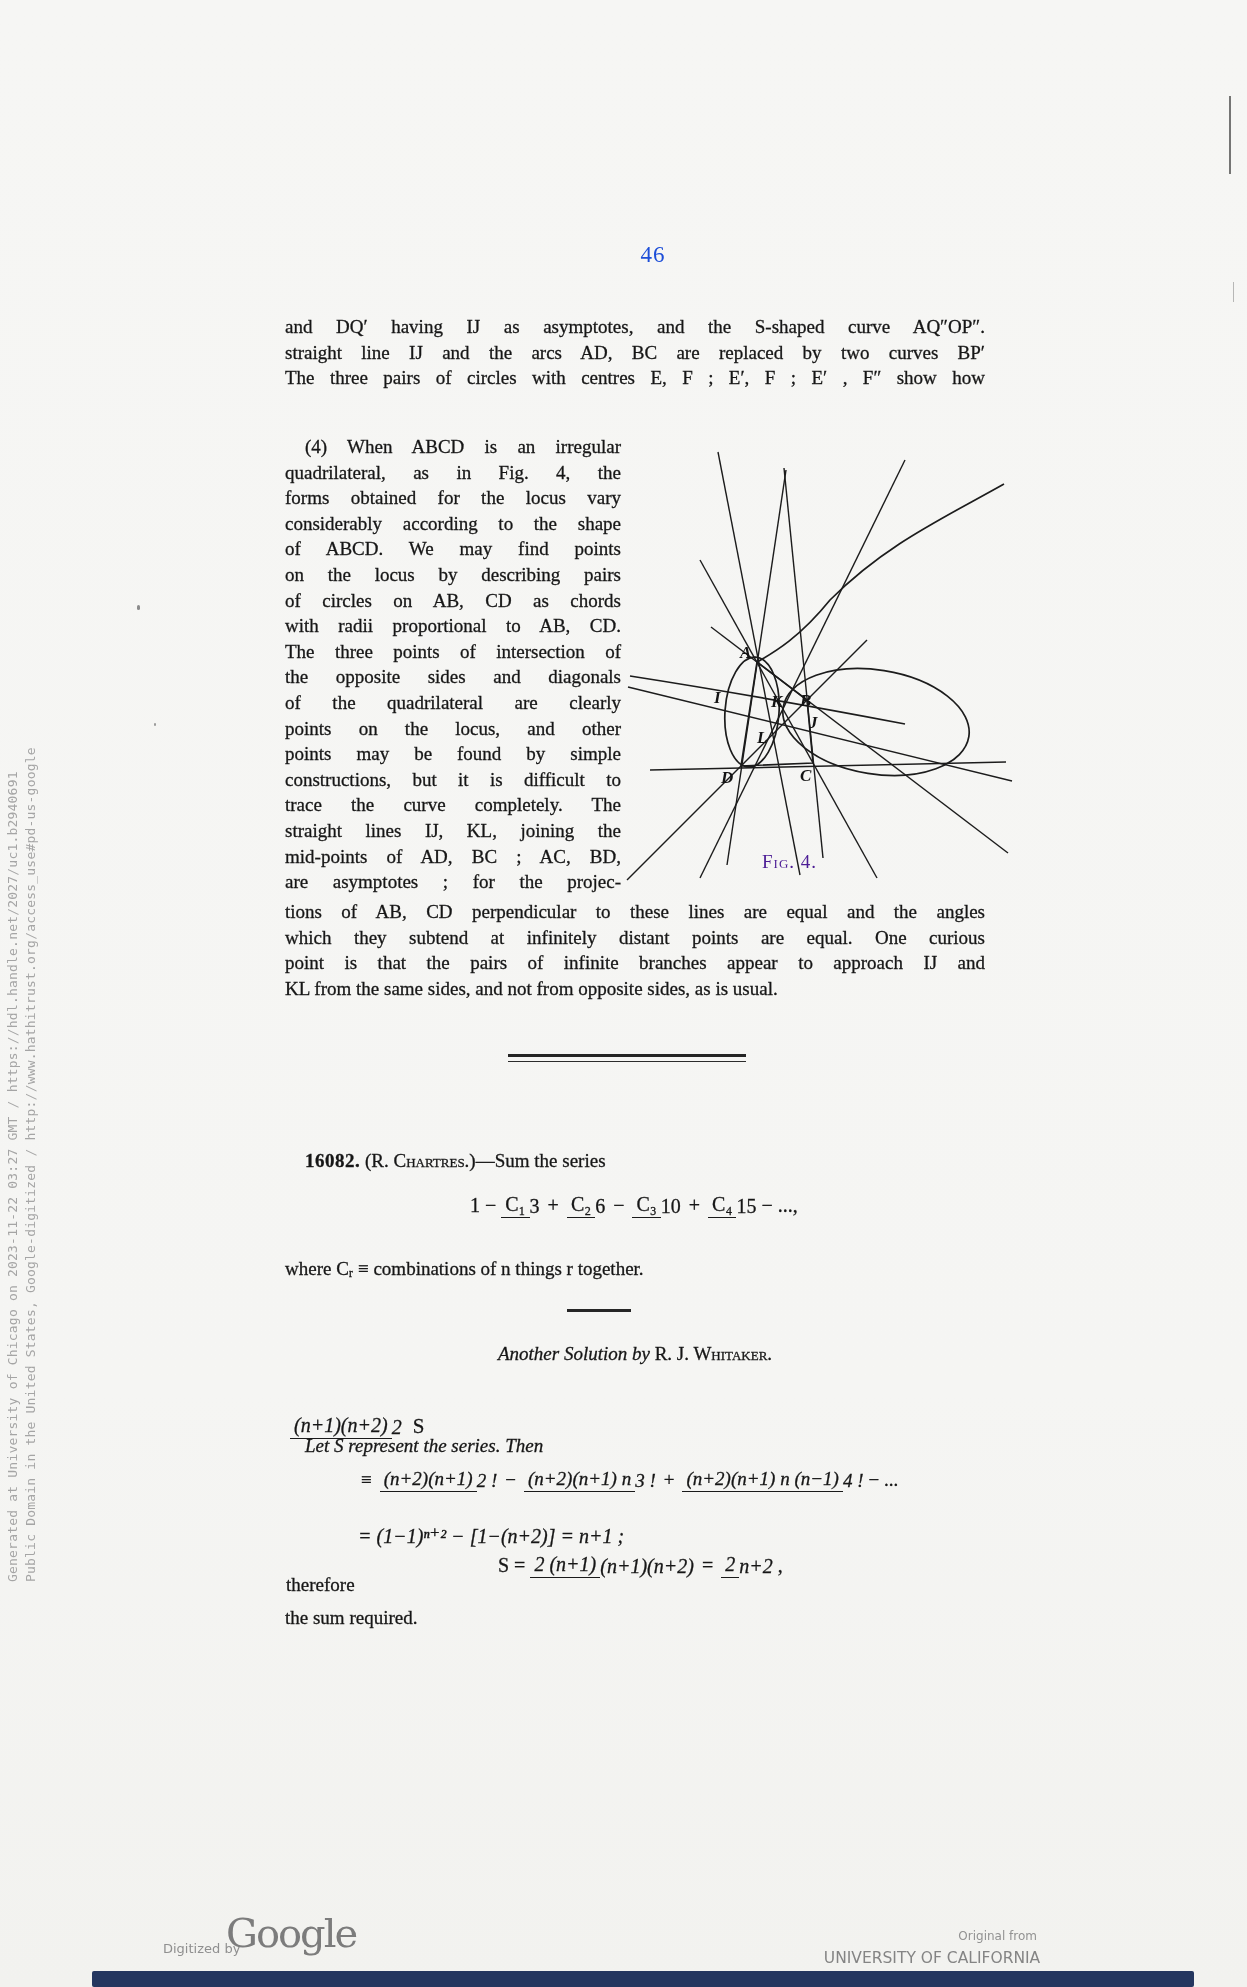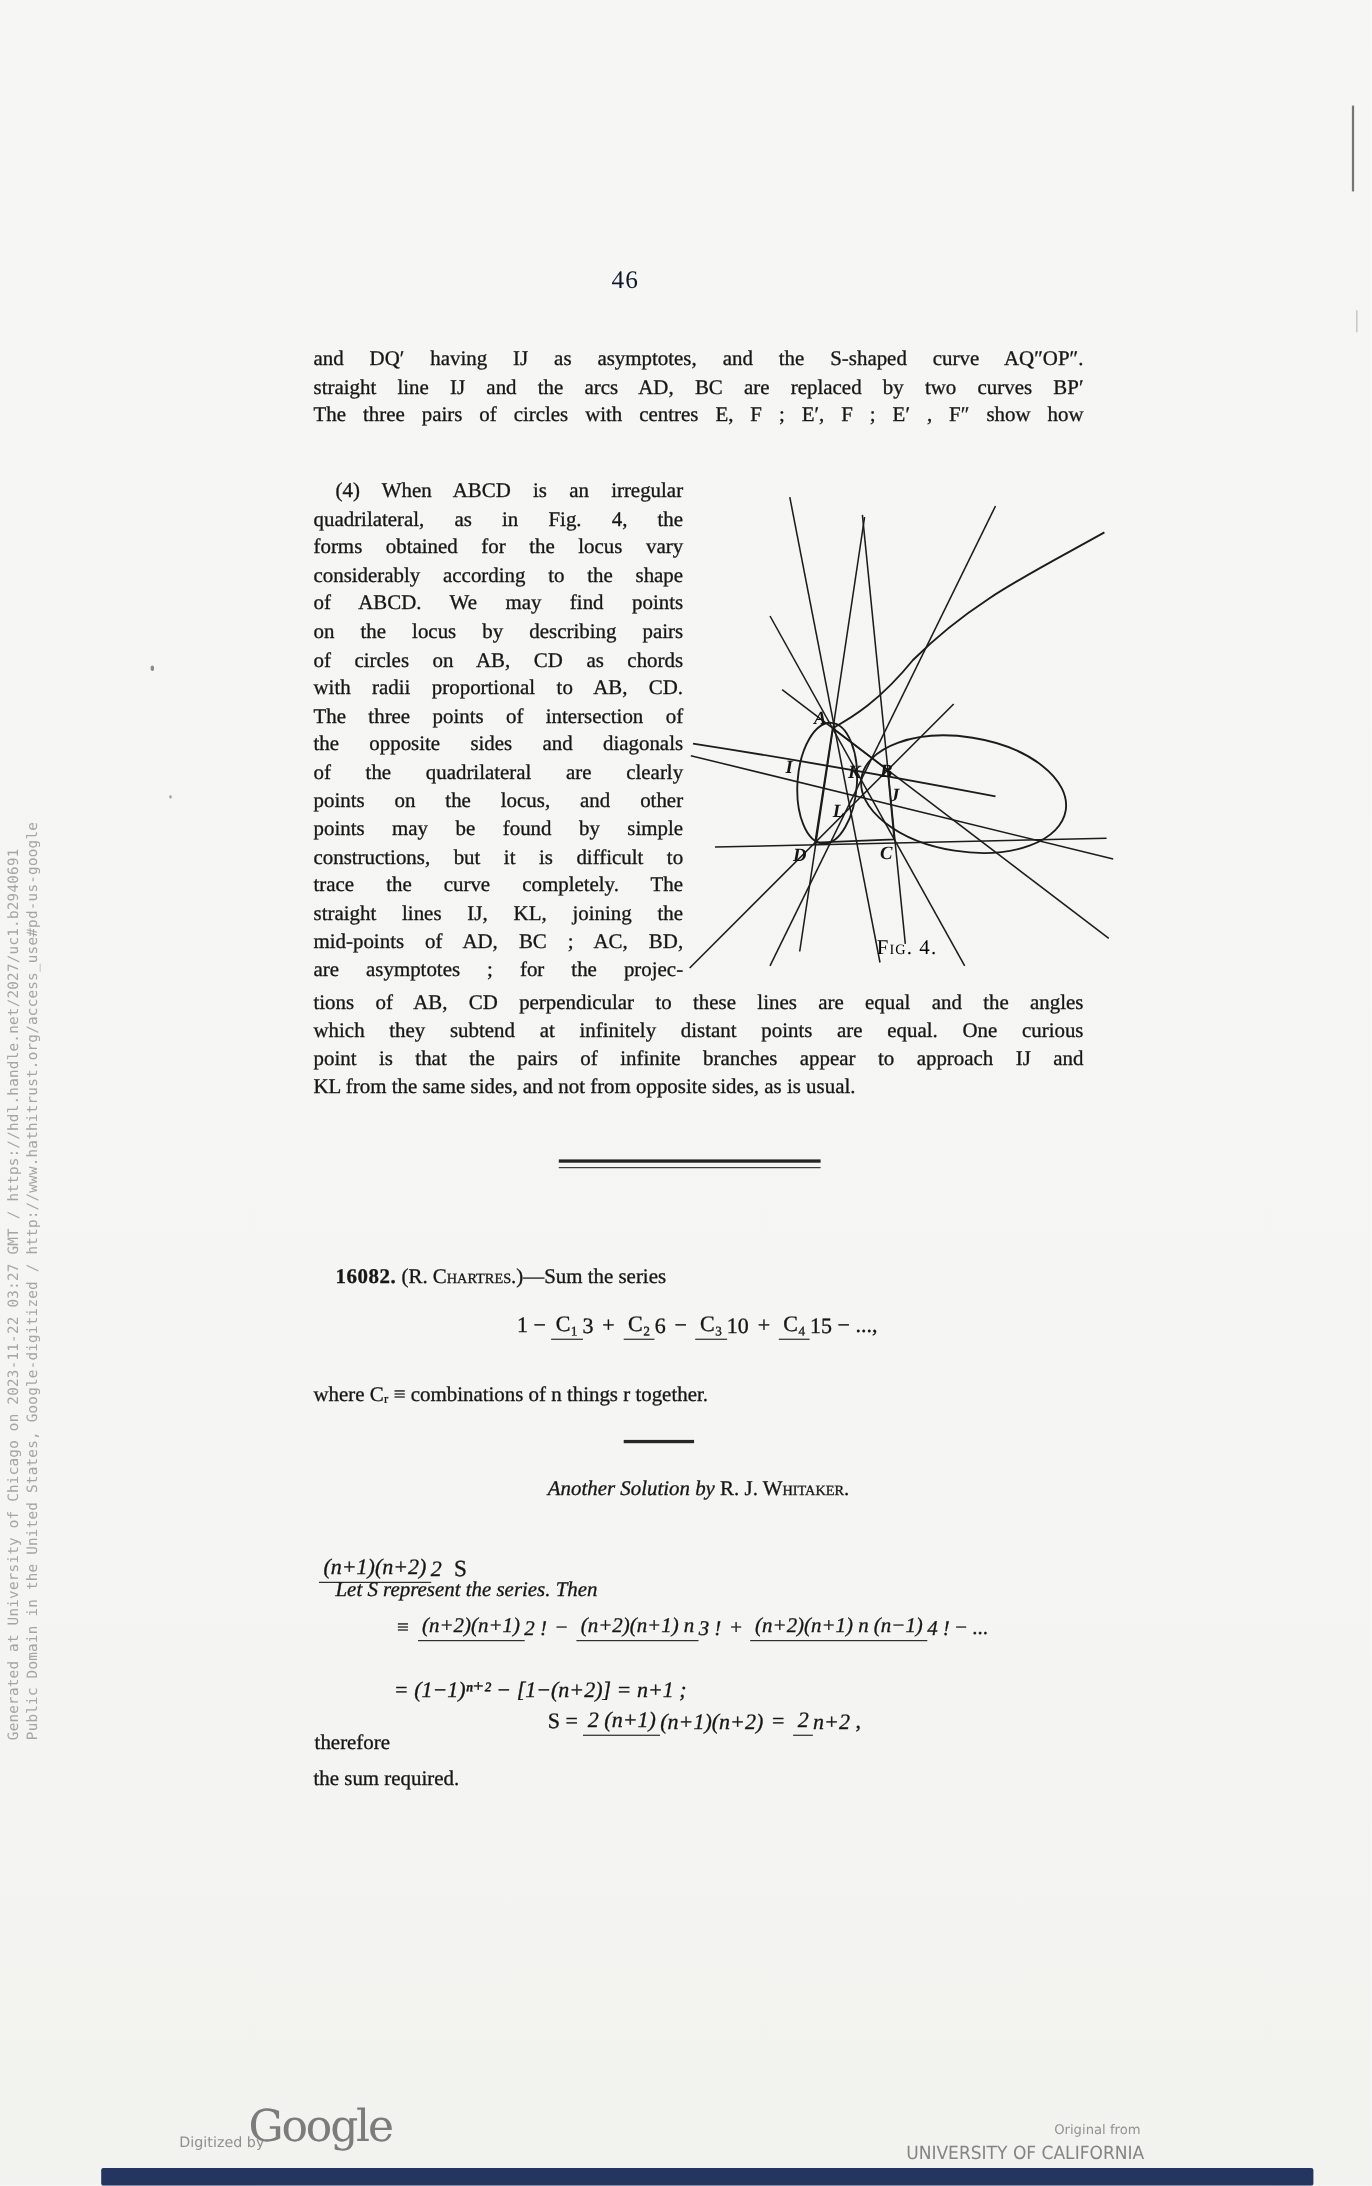--- a/index.html
+++ b/index.html
@@ -10,37 +10,37 @@
   }
   .page{position:absolute;inset:0;}
   
   .side-text{
     position:absolute;white-space:nowrap;
     font-family:"DejaVu Sans Mono",monospace;font-size:13px;color:#a5a5a5;
     transform:rotate(-90deg);transform-origin:0 0;letter-spacing:.2px;
   }
   .s1{left:5px;top:1582px;}
   .s2{left:23px;top:1582px;}
-  .pageno{position:absolute;left:556px;top:242px;width:110px;
-    font-size:23px;letter-spacing:1px;color:#0f172a;}
+  .pageno{position:absolute;left:598px;top:242px;width:110px;text-align:center;
+    font-size:23px;letter-spacing:1px;color:#1d4ed8;}
   
   .tx{font-size:19px;line-height:25.6px;-webkit-text-stroke:.3px #1a1a1a;}
   .jl{text-align:justify;text-align-last:justify;}
   .jl-last{text-align:left;}
   .indent{padding-left:20px;}
   .p1{position:absolute;left:285px;top:314px;width:700px;}
   .p4{position:absolute;left:285px;top:434px;width:336px;}
   .p4full{position:absolute;left:285px;top:899px;width:700px;}
   
   .fig{position:absolute;left:620px;top:440px;width:400px;height:455px;}
   .fig svg{width:100%;height:100%;}
   .fig path,.fig ellipse{stroke:#1c1c1c;fill:none;}
   .figlabel{font:italic bold 17px "Liberation Serif","DejaVu Serif",serif;fill:#141414;}
-  .figcaption{position:absolute;left:797px;top:851px;width:110px;font-size:19px;
-    font-variant-caps:small-caps;letter-spacing:1px;color:#000000;}
+  .figcaption{position:absolute;left:762px;top:851px;width:110px;font-size:19px;
+    font-variant-caps:small-caps;letter-spacing:1px;color:#4c1d95;}
   
   .rule-double{position:absolute;left:508px;top:1054px;width:238px;}
   .rule-double .r1{height:3px;background:#242424;}
   .rule-double .r2{height:1.5px;background:#2c2c2c;margin-top:3.5px;}
   .rule-short{position:absolute;left:567px;top:1309px;width:64px;height:2.5px;background:#262626;}
   
   .problem-head{position:absolute;left:285px;top:1148px;width:700px;padding-left:20px;box-sizing:border-box;}
   .problem-head .num{font-weight:bold;letter-spacing:.5px;}
   .sc{font-variant-caps:small-caps;}
   .where{position:absolute;left:285px;top:1256px;width:700px;}

